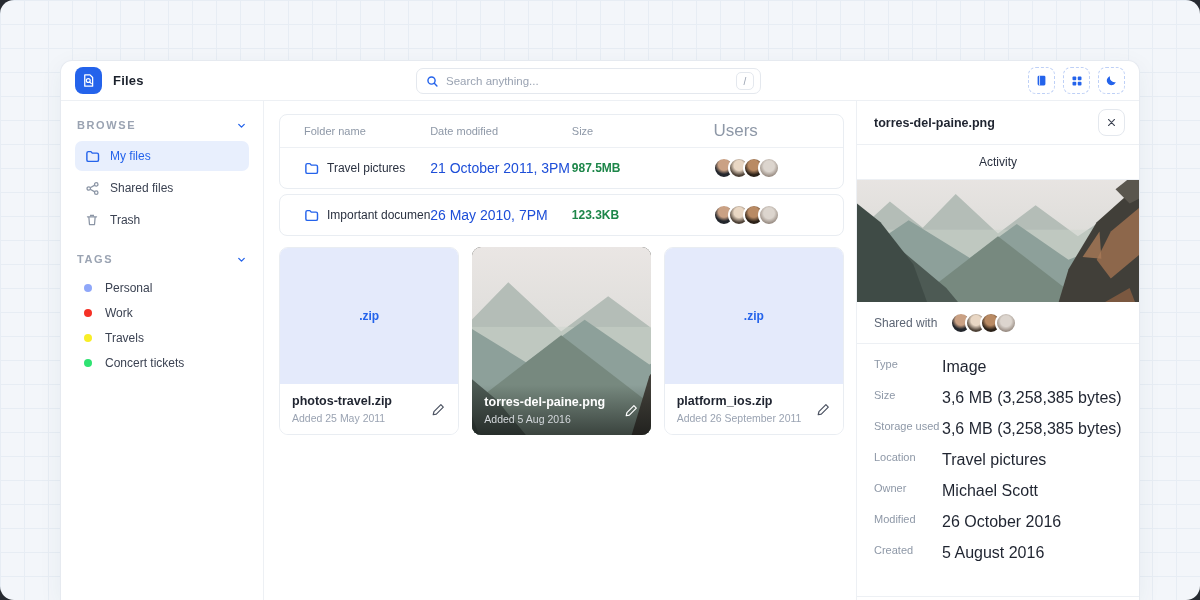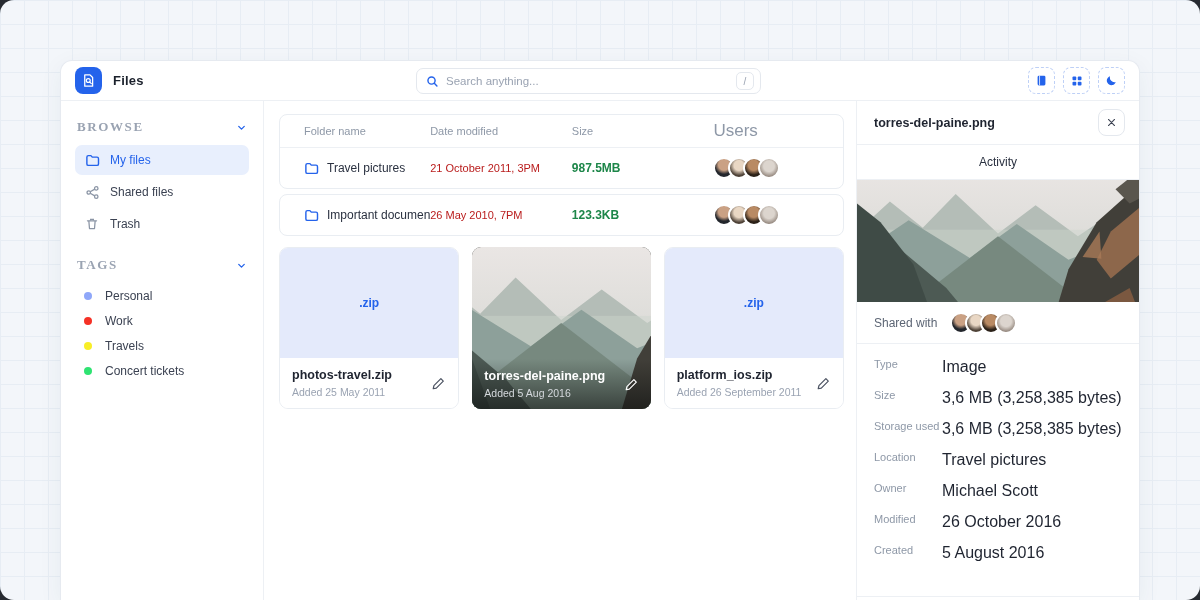--- a/index.html
+++ b/index.html
@@ -27,52 +27,52 @@
   .search { position:absolute; left:355px; top:7px; width:345px; height:26px; border:1px solid #e4e8ee; border-radius:7px; display:flex; align-items:center; padding:0 6px 0 9px; background:#fff; }
   .search input { border:none; outline:none; flex:1; font-size:11.5px; color:#444; margin-left:7px; font-family:"Liberation Sans", sans-serif; }
   .search input::placeholder { color:#9aa3b2; }
   .kbd { width:18px; height:18px; border:1px solid #e4e8ee; border-radius:5px; font-size:10px; color:#9aa3b2; display:flex; align-items:center; justify-content:center; }
   .hdr-actions { margin-left:auto; display:flex; gap:8px; }
   .icon-btn { width:27px; height:27px; border:1px dashed #bed0f6; border-radius:8px; background:#fff; display:flex; align-items:center; justify-content:center; color:#2463eb; cursor:pointer; }
   
   .app-body { flex:1; display:flex; min-height:0; }
   .sidebar { width:203px; flex:0 0 203px; border-right:1px solid #edf0f4; padding:14px 14px; }
   .sec-head { display:flex; align-items:center; justify-content:space-between; margin:4px 2px 10px; }
-  .sec-title { font-size:13px; font-weight:700; letter-spacing:1.6px; color:#9aa3b2;font-family:Liberation Serif, serif; }
+  .sec-title { font-size:11px; font-weight:700; letter-spacing:1.6px; color:#9aa3b2; }
   .side-item { display:flex; align-items:center; gap:10px; height:30px; padding:0 9px; border-radius:7px; font-size:12px; color:#3b4252; cursor:pointer; margin-bottom:2px; }
   .side-item.active { background:#e8effd; color:#2463eb; font-weight:400; }
   .side-item .ic { display:flex; width:16px; justify-content:center; color:#8b95a5; }
   .side-item.active .ic { color:#2463eb; }
   .tags { margin-top:18px; }
   .tag-item { display:flex; align-items:center; gap:13px; height:25px; padding:0 9px; font-size:12px; color:#3b4252; cursor:pointer; }
   .dot { width:8px; height:8px; border-radius:50%; flex:0 0 8px; }
   
   .main { flex:1; padding:13px 12px 0 15px; min-width:0; }
   .tbl-box { border:1px solid #e9edf2; border-radius:8px; background:#fff; }
   .tbl-box + .tbl-box { margin-top:5px; }
   .t-row { display:flex; align-items:center; padding:0 24px; }
   .t-head { height:33px; border-bottom:1px solid #edf0f4; }
   .t-head .cell { font-size:11px; color:#8e98a7; }
   .t-data { height:40px; }
   .cell { overflow:hidden; white-space:nowrap; }
   .c-name { flex:0 0 24.5%; display:flex; align-items:center; gap:8px; font-size:12px; color:#2a3140; }
   .c-name .ic { color:#2463eb; display:flex; }
-  .c-date { flex:0 0 27.5%; font-size:11px; color:#b91c1c; }
+  .c-date { flex:0 0 27.5%; font-size:14px; color:#1d4ed8; }
   .c-size { flex:0 0 27.5%; font-size:12px; font-weight:700; color:#1d8649; }
   .c-users { flex:1; }
   .avs { display:flex; }
   .av { width:22px; height:22px; border-radius:50%; border:2px solid #fff; }
   .av + .av { margin-left:-7px; }
   .av-a { background:radial-gradient(circle at 50% 32%, #caa184 36%, #23262c 62%); }
   .av-b { background:radial-gradient(circle at 50% 36%, #e9d7c4 34%, #4f4338 68%); }
   .av-c { background:radial-gradient(circle at 48% 34%, #b98a63 34%, #2b2118 64%); }
   .av-d { background:radial-gradient(circle at 50% 40%, #dcd5ce 38%, #8d8076 78%); }
   
   .cards { display:flex; gap:13px; margin-top:11px; }
-  .card { flex:1; height:162px; border-radius:9px; overflow:hidden; background:#fff; border:1px solid #e9edf2; display:flex; flex-direction:column; cursor:pointer; }
+  .card { flex:1; height:188px; border-radius:9px; overflow:hidden; background:#fff; border:1px solid #e9edf2; display:flex; flex-direction:column; cursor:pointer; }
   .card-zip-top { flex:1; background:#e4eafb; display:flex; align-items:center; justify-content:center; }
   .zip-label { color:#2463eb; font-size:12px; font-weight:700; }
   .card-meta { flex:0 0 50px; display:flex; align-items:center; padding:0 12px; background:#fff; }
   .card-txt { flex:1; min-width:0; }
   .card-title { font-size:12.5px; font-weight:700; color:#1f2430; white-space:nowrap; overflow:hidden; text-overflow:ellipsis; }
   .card-added { font-size:10.5px; color:#9aa3b2; margin-top:4px; }
   .pencil { color:#4a5160; display:flex; flex:0 0 auto; }
   .card-image { position:relative; border:none; background:#30342f; }
   .card-image .mountain { position:absolute; inset:0; width:100%; height:100%; }
   .img-overlay { position:absolute; left:0; right:0; bottom:0; padding:10px 12px; display:flex; align-items:center; background:linear-gradient(transparent, rgba(8,10,9,.55)); }

